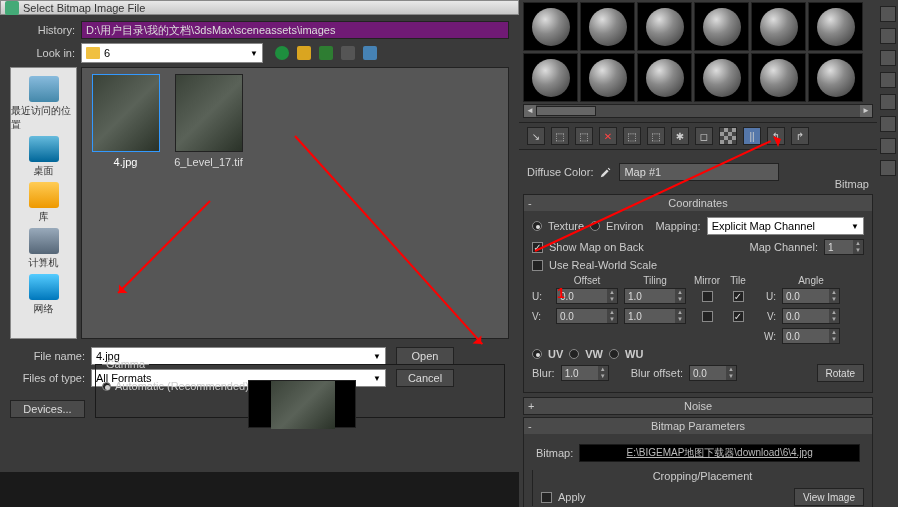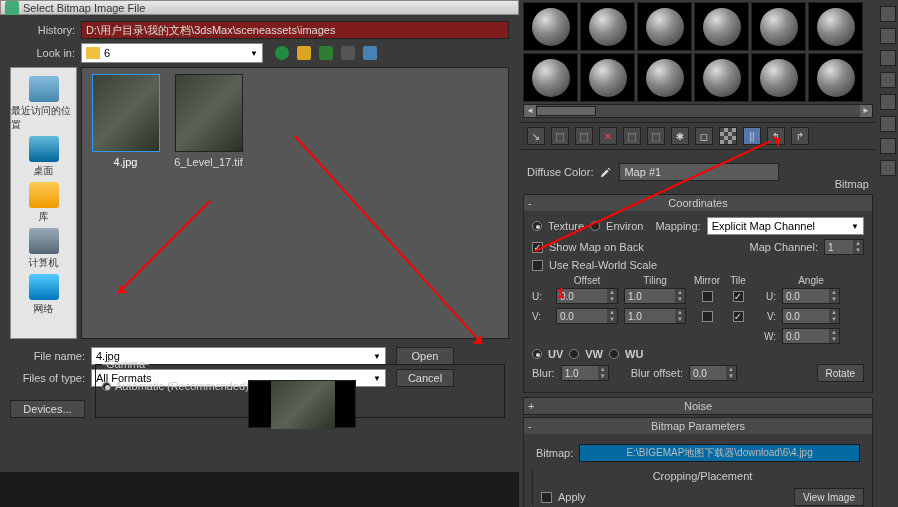--- a/index.html
+++ b/index.html
@@ -6,21 +6,21 @@
 body { background: #1a1a1a; width: 898px; height: 507px; overflow: hidden; position: relative; display: flex; }
 .left-pane { width: 519px; height: 100%; position: relative; }
 .right-pane { width: 379px; height: 100%; background: #3a3a3a; position: relative; display: flex; }
 
 
 .dialog-titlebar { height: 15px; background: linear-gradient(#e8e8e8, #c8c8c8); display: flex; align-items: center; padding: 0 4px; font-size: 11px; color: #333; border: 1px solid #888; }
 .dialog-titlebar .icon { width: 14px; height: 14px; background: #4a7; margin-right: 4px; border-radius: 2px; }
 .dialog-body { background: #3a3a3a; height: 457px; padding: 6px 10px 10px 10px; color: #ccc; font-size: 11px; position: relative; }
 .row { display: flex; align-items: center; margin-bottom: 4px; }
 .row label { width: 65px; text-align: right; margin-right: 6px; color: #ccc; }
-.history-input { flex: 1; height: 18px; background: #7f1d1d; border: 1px solid #222; color: #ddd; padding: 0 4px; font-size: 11px; }
+.history-input { flex: 1; height: 18px; background: #701a75; border: 1px solid #222; color: #ddd; padding: 0 4px; font-size: 11px; }
 .lookin-select { width: 182px; height: 20px; background: #fff; border: 1px solid #888; display: flex; align-items: center; padding: 0 4px; color: #000; }
 .folder-glyph { width: 14px; height: 12px; background: #f0c040; margin-right: 4px; border-radius: 1px; }
 .dd-arrow { margin-left: auto; font-size: 8px; color: #000; }
 .nav-icons { display: flex; gap: 8px; margin-left: 12px; }
 .nav-icons span { width: 14px; height: 14px; display: inline-block; }
 .nav-back { background: #1e8e3e; border-radius: 50%; }
 .nav-up { background: #daa520; border-radius: 2px; }
 .nav-new { background: #2e7d32; border-radius: 2px; }
 .nav-view { background: #555; border-radius: 2px; }
 .nav-grid { background: #4682b4; border-radius: 2px; }
@@ -85,21 +85,21 @@
 .radio-dot.on::after { content: ""; display: block; width: 4px; height: 4px; background: #ddd; border-radius: 50%; margin: 3px; }
 .cbox { width: 11px; height: 11px; border: 1px solid #888; background: #222; display: inline-block; }
 .cbox.on::after { content: "✓"; display: block; font-size: 10px; line-height: 9px; color: #ddd; text-align: center; }
 .dropdown-white { height: 18px; background: #fff; color: #000; border: 1px solid #888; padding: 0 4px; font-size: 11px; display: flex; align-items: center; }
 .spinner { height: 16px; background: #5a5a5a; border: 1px solid #222; color: #ddd; padding: 0 3px; font-size: 10px; display: flex; align-items: center; position: relative; }
 .spinner .arrows { position: absolute; right: 0; top: 0; width: 10px; height: 14px; font-size: 6px; line-height: 7px; color: #aaa; text-align: center; background: #444; }
 .coord-grid { display: grid; grid-template-columns: 18px 62px 62px 30px 20px 22px 58px; gap: 4px 6px; align-items: center; font-size: 10px; }
 .coord-headers { display: grid; grid-template-columns: 18px 62px 62px 30px 20px 22px 58px; gap: 4px 6px; font-size: 10px; color: #ccc; text-align: center; margin-bottom: 2px; }
 .btn { height: 18px; background: #4a4a4a; border: 1px solid #222; color: #ddd; font-size: 10px; padding: 0 8px; cursor: pointer; display: inline-flex; align-items: center; justify-content: center; }
 .bitmap-path-row { display: flex; align-items: center; padding: 4px; gap: 6px; font-size: 11px; }
-.path-field { flex: 1; height: 18px; background: #0369a1; border: 1px solid #1a1a1a; color: #bbb; display: flex; align-items: center; justify-content: center; font-size: 10px; }
+.path-field { flex: 1; height: 18px; background: #000000; border: 1px solid #1a1a1a; color: #bbb; display: flex; align-items: center; justify-content: center; font-size: 10px; text-decoration: underline; }
 .red-one { position: absolute; left: 557px; top: 285px; color: #f00; font-size: 14px; font-weight: bold; z-index: 40; }
 </style>
 </head>
 <body>
 
 <div class="left-pane">
   <div class="dialog-titlebar">
     <span class="icon"></span>
     <span>Select Bitmap Image File</span>
   </div>

